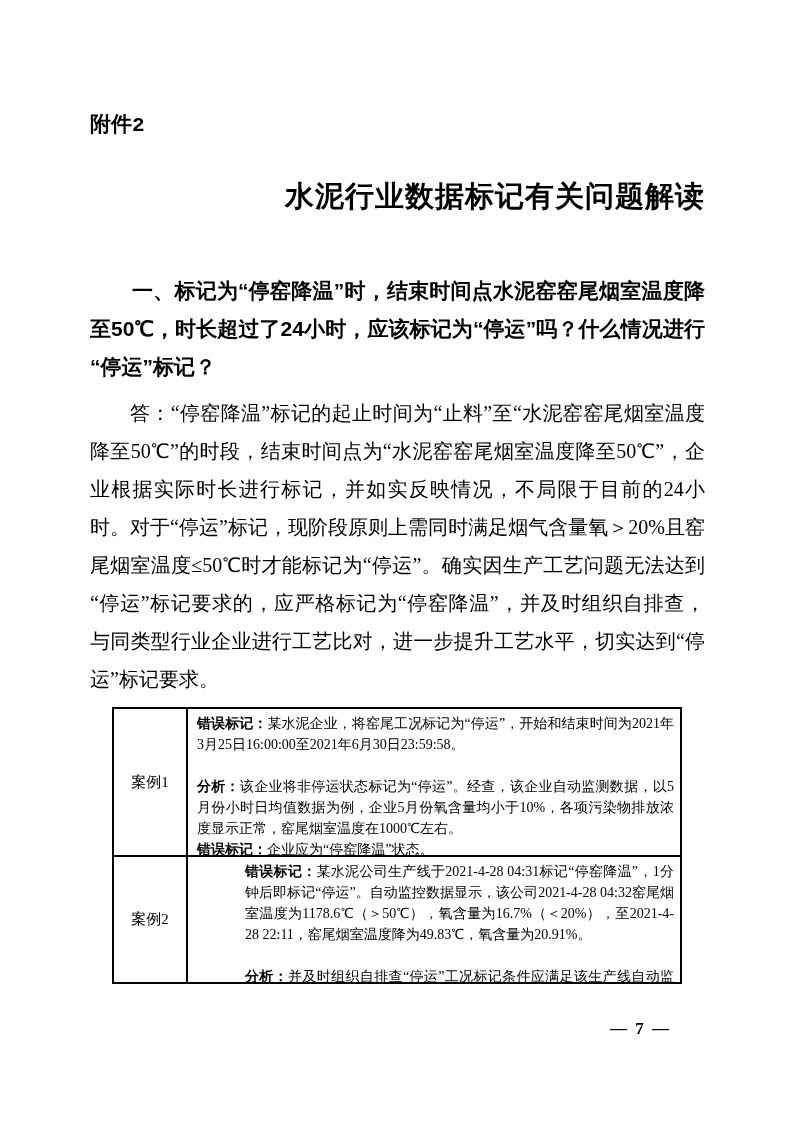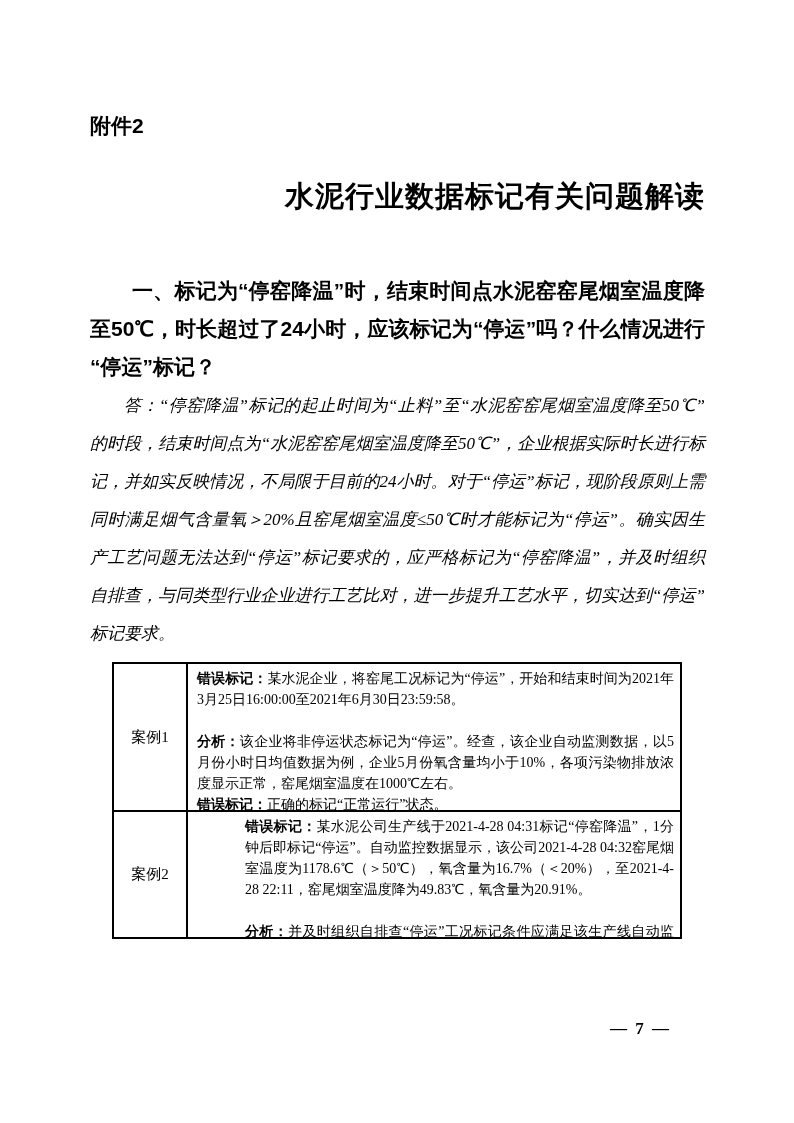--- a/index.html
+++ b/index.html
@@ -12,21 +12,21 @@
     font-family: "Liberation Serif", serif;
     overflow: hidden;
   }
   .inner {
     position: absolute;
     left: 90px;
     top: 112px;
     width: 615px;
   }
   .annex {
-    font-family: Liberation Sans, sans-serif;
+    font-family: Liberation Mono, monospace;
     font-weight: 600;
     font-size: 21px;
     line-height: 27px;
   }
   .title {
     margin: 45px 0 0 0;
     text-align: right;
     font-family: Liberation Mono, monospace;
     font-weight: bold;
     font-size: 29px;
@@ -36,26 +36,25 @@
   .question {
     margin: 58px 0 0 0;
     font-family: "Liberation Sans", sans-serif;
     font-weight: bold;
     font-size: 21px;
     line-height: 38px;
     text-align: justify;
     text-indent: 2em;
   }
   .answer {
-    margin: 1px 0 0 0;
-    font-size: 17px;
+    margin: 8px 0 0 0;
+    font-size: 20px;
     line-height: 38px;
     text-align: justify;
     text-indent: 2em;
-    font-style: italic;
   }
   table.cases {
     margin: 9px 0 0 22px;
     border-collapse: collapse;
     width: 570px;
     table-layout: fixed;
     font-size: 14px;
     line-height: 21px;
   }
   table.cases td {
@@ -104,21 +103,21 @@
 
     <table class="cases">
       <tbody>
         <tr class="row1">
           <td class="case-label">案例1</td>
           <td class="case-body">
             <div class="cell-clip">
               <p><b>错误标记：</b><span>某水泥企业，将窑尾工况标记为“停运”，开始和结束时间为2021年3月25日16:00:00至2021年6月30日23:59:58。</span></p>
               <div class="blank-line"></div>
               <p><b>分析：</b><span>该企业将非停运状态标记为“停运”。经查，该企业自动监测数据，以5月份小时日均值数据为例，企业5月份氧含量均小于10%，各项污染物排放浓度显示正常，窑尾烟室温度在1000℃左右。</span></p>
-              <p><b>错误标记：</b><span>正确的标记“正常运行”状态。</span></p>
+              <p><b>错误标记：</b><span>企业应为“停窑降温”状态。</span></p>
             </div>
           </td>
         </tr>
         <tr class="row2">
           <td class="case-label">案例2</td>
           <td class="case-body">
             <div class="cell-clip">
               <p><b>错误标记：</b><span>某水泥公司生产线于2021-4-28 04:31标记“停窑降温”，1分钟后即标记“停运”。自动监控数据显示，该公司2021-4-28 04:32窑尾烟室温度为1178.6℃（＞50℃），氧含量为16.7%（＜20%），至2021-4-28 22:11，窑尾烟室温度降为49.83℃，氧含量为20.91%。</span></p>
               <div class="blank-line"></div>
               <p><b>分析：</b><span>并及时组织自排查“停运”工况标记条件应满足该生产线自动监测数据烟</span></p>

